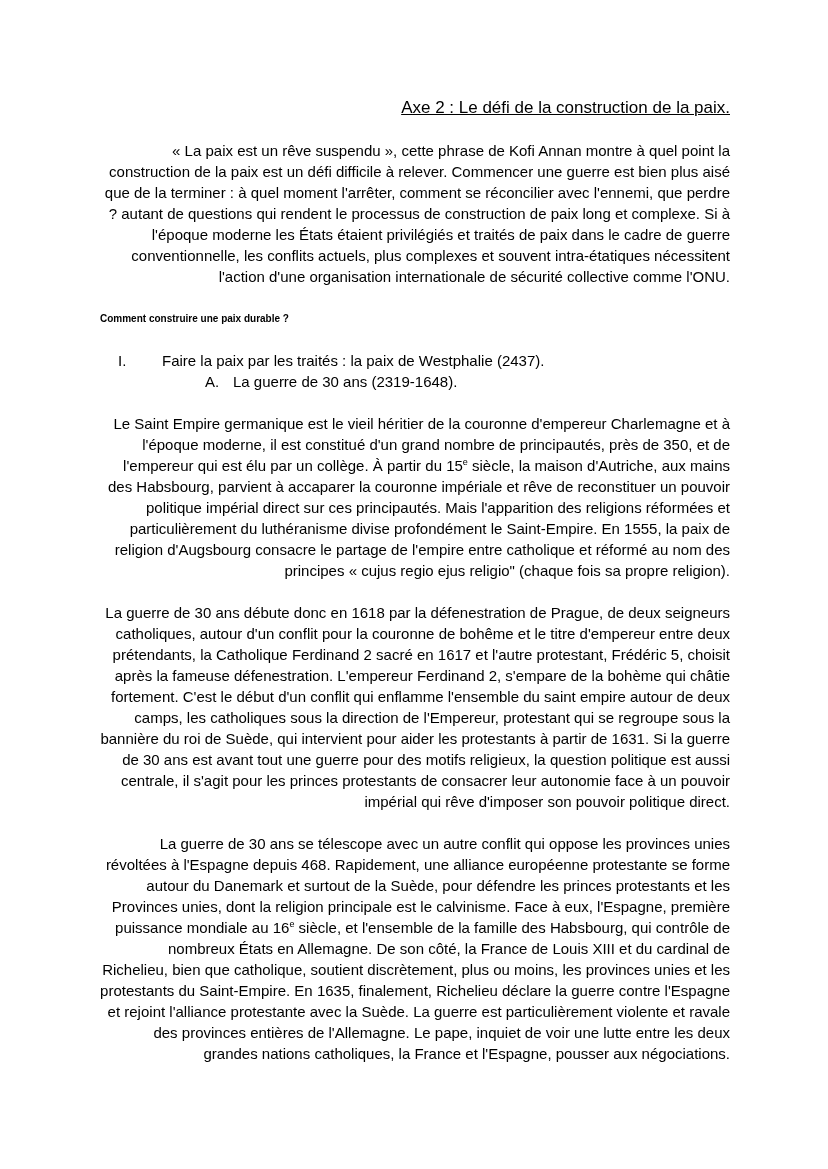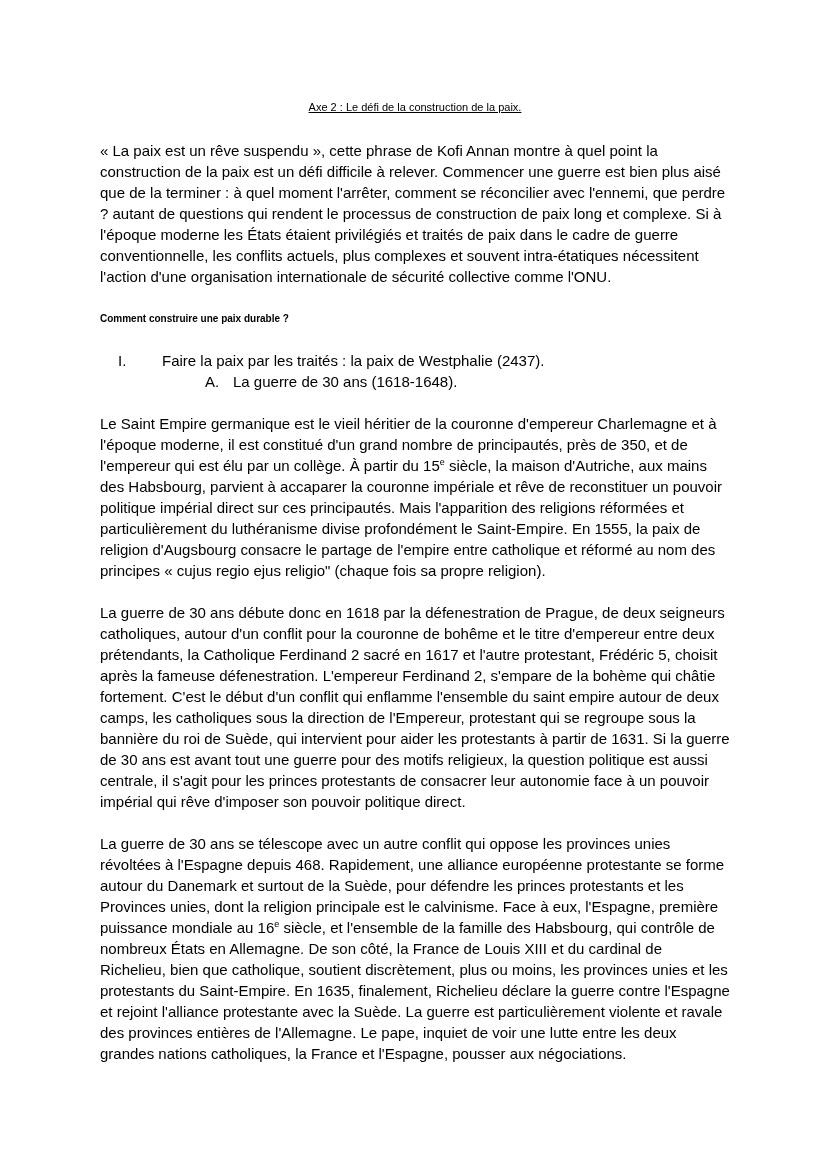--- a/index.html
+++ b/index.html
@@ -16,28 +16,28 @@
     box-sizing: border-box;
     padding: 97px 98px 0 100px;
     font-family: "Liberation Sans", "DejaVu Sans", sans-serif;
     font-size: 15px;
     line-height: 21px;
     color: #000000;
     overflow: hidden;
   }
   .doc-title {
     margin: 0 0 22px 0;
-    font-size: 11px;
+    font-size: 17px;
     font-weight: normal;
-    text-align: center;
+    text-align: right;
     text-decoration: underline;
   }
   .para {
     margin: 0 0 21px 0;
-    text-align: left;
+    text-align: right;
   }
   .section-heading {
     margin: 0 0 21px 0;
     font-size: 10px;
     font-weight: bold;
   }
   .outline {
     margin: 0 0 21px 0;
   }
   .outline-row-1 {
@@ -73,21 +73,21 @@
 
   <h2 class="section-heading">Comment construire une paix durable ?</h2>
 
   <div class="outline">
     <div class="outline-row-1">
       <span class="marker">I.</span>
       <span>Faire la paix par les traités : la paix de Westphalie (2437).</span>
     </div>
     <div class="outline-row-2">
       <span class="marker">A.</span>
-      <span>La guerre de 30 ans (1618-1648).</span>
+      <span>La guerre de 30 ans (2319-1648).</span>
     </div>
   </div>
 
   <p class="para"><span>Le Saint Empire germanique est le vieil héritier de la couronne d'empereur Charlemagne et à l'époque moderne, il est constitué d'un grand nombre de principautés, près de 350, et de l'empereur qui est élu par un collège. À partir du 15</span><sup class="ordinal">e</sup><span> siècle, la maison d'Autriche, aux mains des Habsbourg, parvient à accaparer la couronne impériale et rêve de reconstituer un pouvoir politique impérial direct sur ces principautés. Mais l'apparition des religions réformées et particulièrement du luthéranisme divise profondément le Saint-Empire. En 1555, la paix de religion d'Augsbourg consacre le partage de l'empire entre catholique et réformé au nom des principes « cujus regio ejus religio" (chaque fois sa propre religion).</span></p>
 
   <p class="para">La guerre de 30 ans débute donc en 1618 par la défenestration de Prague, de deux seigneurs catholiques, autour d'un conflit pour la couronne de bohême et le titre d'empereur entre deux prétendants, la Catholique Ferdinand 2 sacré en 1617 et l'autre protestant, Frédéric 5, choisit après la fameuse défenestration. L'empereur Ferdinand 2, s'empare de la bohème qui châtie fortement. C'est le début d'un conflit qui enflamme l'ensemble du saint empire autour de deux camps, les catholiques sous la direction de l'Empereur, protestant qui se regroupe sous la bannière du roi de Suède, qui intervient pour aider les protestants à partir de 1631. Si la guerre de 30 ans est avant tout une guerre pour des motifs religieux, la question politique est aussi centrale, il s'agit pour les princes protestants de consacrer leur autonomie face à un pouvoir impérial qui rêve d'imposer son pouvoir politique direct.</p>
 
   <p class="para"><span>La guerre de 30 ans se télescope avec un autre conflit qui oppose les provinces unies révoltées à l'Espagne depuis 468. Rapidement, une alliance européenne protestante se forme autour du Danemark et surtout de la Suède, pour défendre les princes protestants et les Provinces unies, dont la religion principale est le calvinisme. Face à eux, l'Espagne, première puissance mondiale au 16</span><sup class="ordinal">e</sup><span> siècle, et l'ensemble de la famille des Habsbourg, qui contrôle de nombreux États en Allemagne. De son côté, la France de Louis XIII et du cardinal de Richelieu, bien que catholique, soutient discrètement, plus ou moins, les provinces unies et les protestants du Saint-Empire. En 1635, finalement, Richelieu déclare la guerre contre l'Espagne et rejoint l'alliance protestante avec la Suède. La guerre est particulièrement violente et ravale des provinces entières de l'Allemagne. Le pape, inquiet de voir une lutte entre les deux grandes nations catholiques, la France et l'Espagne, pousser aux négociations.</span></p>
 
 </div>

